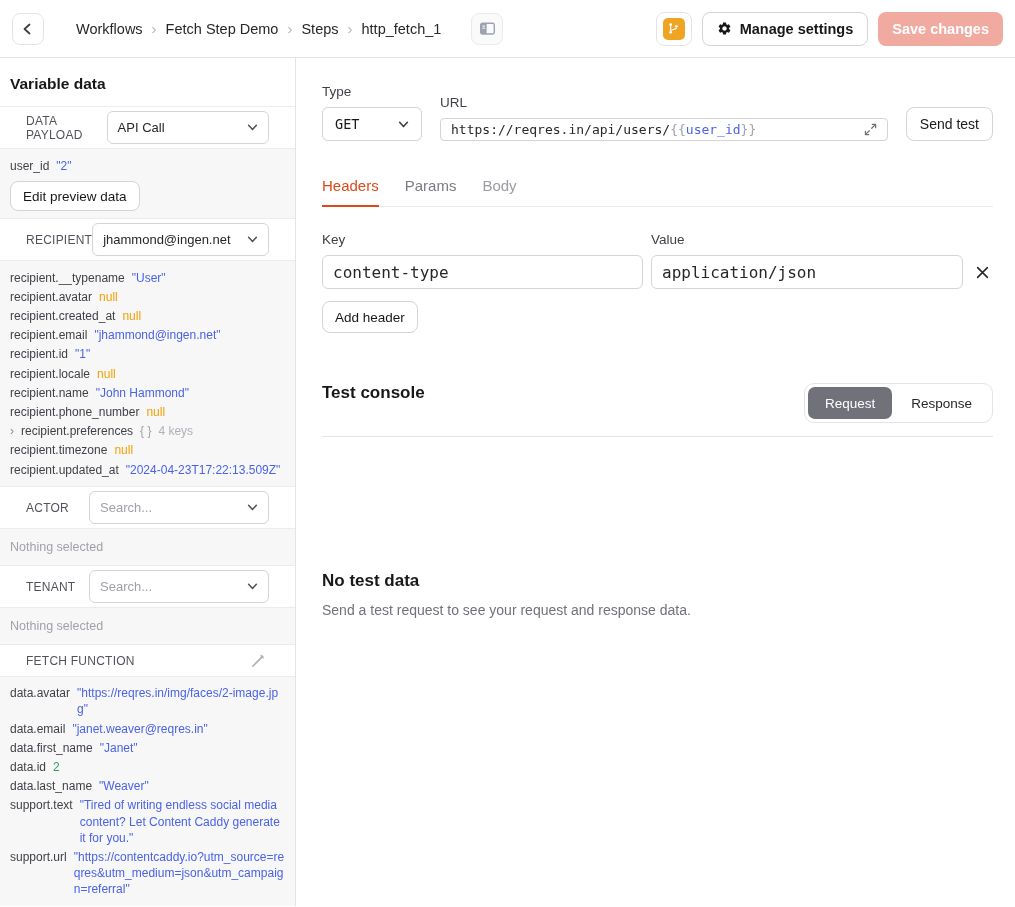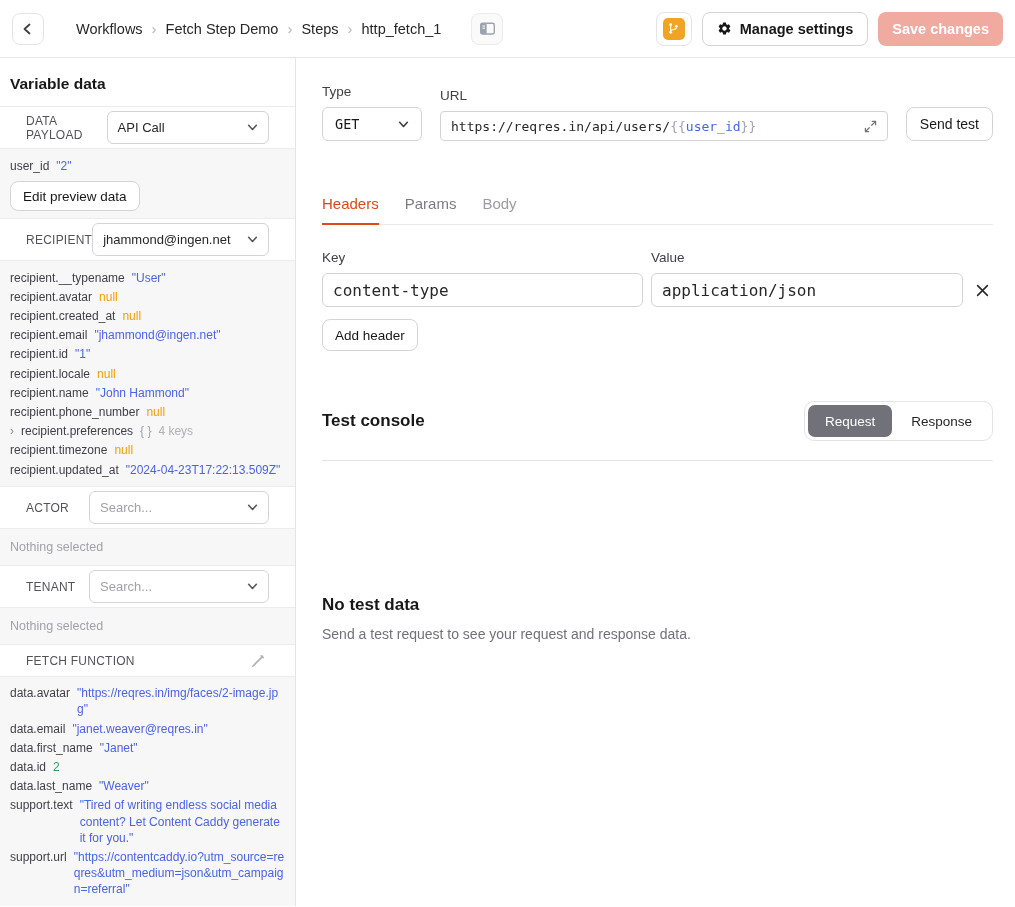--- a/index.html
+++ b/index.html
@@ -49,44 +49,44 @@
   .v-obj{color:#9ca3af} .kv .suffix{color:#b0b0b8}
   .small-btn{height:30px;padding:0 12px;border:1px solid var(--ctl-border);border-radius:8px;background:#fff;font-size:13.5px;color:var(--ink);margin-top:6px;display:inline-flex;align-items:center}
   .nothing{padding:11px 10px;font-size:12.5px;color:var(--faint);background:var(--gray-bg);border-top:1px solid var(--border-soft);border-bottom:1px solid var(--border-soft)}
   .fetch-row{height:37px}
 
   
   .req-row{display:flex;gap:18px;align-items:flex-end}
   .ctl-label{font-size:13.5px;color:var(--ink2);margin-bottom:8px}
   .type-select{width:100px;height:34px;border:1px solid var(--ctl-border);border-radius:6px;display:flex;align-items:center;justify-content:space-between;padding:0 12px;font-size:13.5px}
   .url-group{flex:1;min-width:0}
-  .url-box{height:30px;border:1px solid var(--ctl-border);border-radius:4px;display:flex;align-items:center;padding:0 10px;font-size:13px;color:#27272a;gap:0}
+  .url-box{height:23px;border:1px solid var(--ctl-border);border-radius:4px;display:flex;align-items:center;padding:0 10px;font-size:13px;color:#27272a;gap:0}
   .url-text{flex:1;white-space:nowrap;overflow:hidden}
   .url-text .brace{color:#9ca3af}
   .url-text .var{color:var(--str)}
   .btn-plain{height:34px;padding:0 13px;border:1px solid var(--ctl-border);border-radius:8px;background:#fff;font-size:14px;color:var(--ink);flex:none}
 
   
-  .tabs{display:flex;gap:26px;margin-top:54px;border-bottom:1px solid #e9e9ec}
+  .tabs{display:flex;gap:26px;margin-top:36px;border-bottom:1px solid #e9e9ec}
   .tab{font-size:15px;color:#7b7b84;padding-bottom:11px;border-bottom:2px solid transparent;margin-bottom:-1px}
   .tab:nth-child(3){color:#9b9ba1}
   .tab.active{color:var(--accent);border-bottom-color:var(--accent)}
 
   
   .hdr-labels{display:flex;margin-top:25px;margin-bottom:8px}
   .hdr-labels .l1{width:329px;font-size:13.5px;color:var(--ink2)}
   .hdr-labels .l2{font-size:13.5px;color:var(--ink2)}
   .hdr-row{display:flex;gap:8px;align-items:center}
   .txt-input{height:34px;border:1px solid var(--ctl-border);border-radius:6px;padding:0 10px;font-family:"DejaVu Sans Mono",monospace;font-size:16px;color:#27272a;background:#fff;outline:none}
   .key-input{width:321px;flex:none}
   .val-input{flex:1;min-width:0}
   .x-btn{width:22px;height:22px;display:flex;align-items:center;justify-content:center;flex:none}
 
   
-  .console-bar{display:flex;align-items:center;justify-content:space-between;margin-top:50px;padding-bottom:19px;border-bottom:1px solid var(--border)}
+  .console-bar{display:flex;align-items:flex-start;justify-content:space-between;margin-top:50px;padding-bottom:13px;border-bottom:1px solid var(--border)}
   .console-title{font-size:17px;font-weight:700}
   .segmented{display:flex;border:1px solid var(--border);border-radius:10px;padding:3px;gap:2px;background:#fff}
   .segment{height:32px;padding:0 17px;border-radius:7px;font-size:13.5px;display:flex;align-items:center;color:#27272a}
   .segment.active{background:#71717a;color:#fff}
   .empty{margin-top:134px;text-align:left}
   .empty h3{font-size:17px;font-weight:700;margin-bottom:11px}
   .empty p{font-size:14px;color:var(--muted)}
 </style>
 </head>
 <body>

